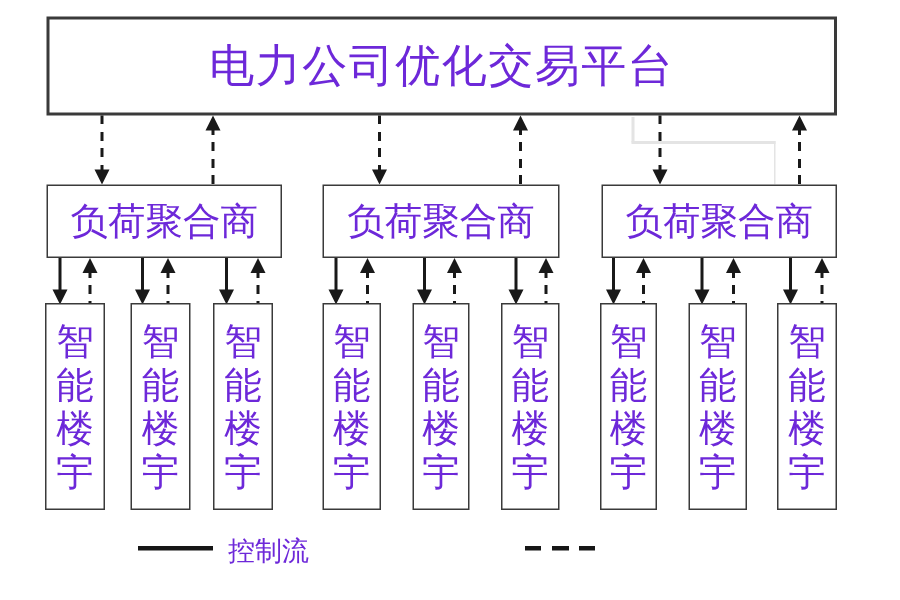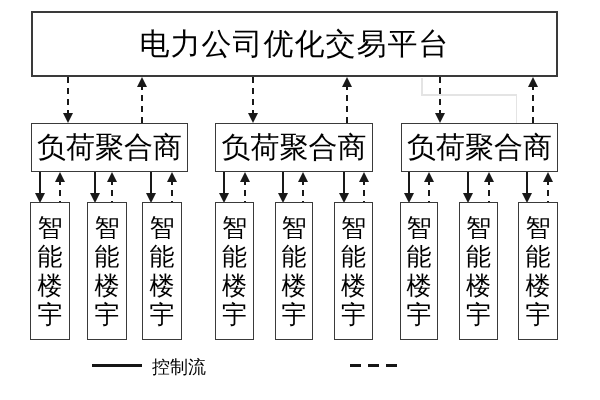--- a/index.html
+++ b/index.html
@@ -1,29 +1,29 @@
 <!DOCTYPE html>
 <html><head>
 <meta charset="utf-8">
 <style>
   html,body{margin:0;padding:0;background:#ffffff;}
   .canvas{
     position:relative;width:600px;height:400px;background:#ffffff;
     font-family:"DejaVu Serif","Liberation Serif",serif;
-    color:#000000;overflow:hidden;
+    color:#6d28d9;overflow:hidden;
   }
   
   .box{
     position:absolute;box-sizing:border-box;background:#ffffff;
     border:1.6px solid #3a3a3a;
     display:flex;align-items:center;justify-content:center;
   }
   .box.platform{border-width:2px;}
   .platform-label{font-size:30px;letter-spacing:1px;white-space:nowrap;}
-  .agg-label{font-size:29px;white-space:nowrap;}
+  .agg-label{font-size:25px;white-space:nowrap;}
   .bld-label{
     font-size:25px;line-height:29px;width:27px;
     word-break:break-all;text-align:center;
   }
   
   .arr{position:absolute;width:12px;}
   .arr::before{
     content:"";position:absolute;left:5px;width:2px;
   }
   .arr::after{

